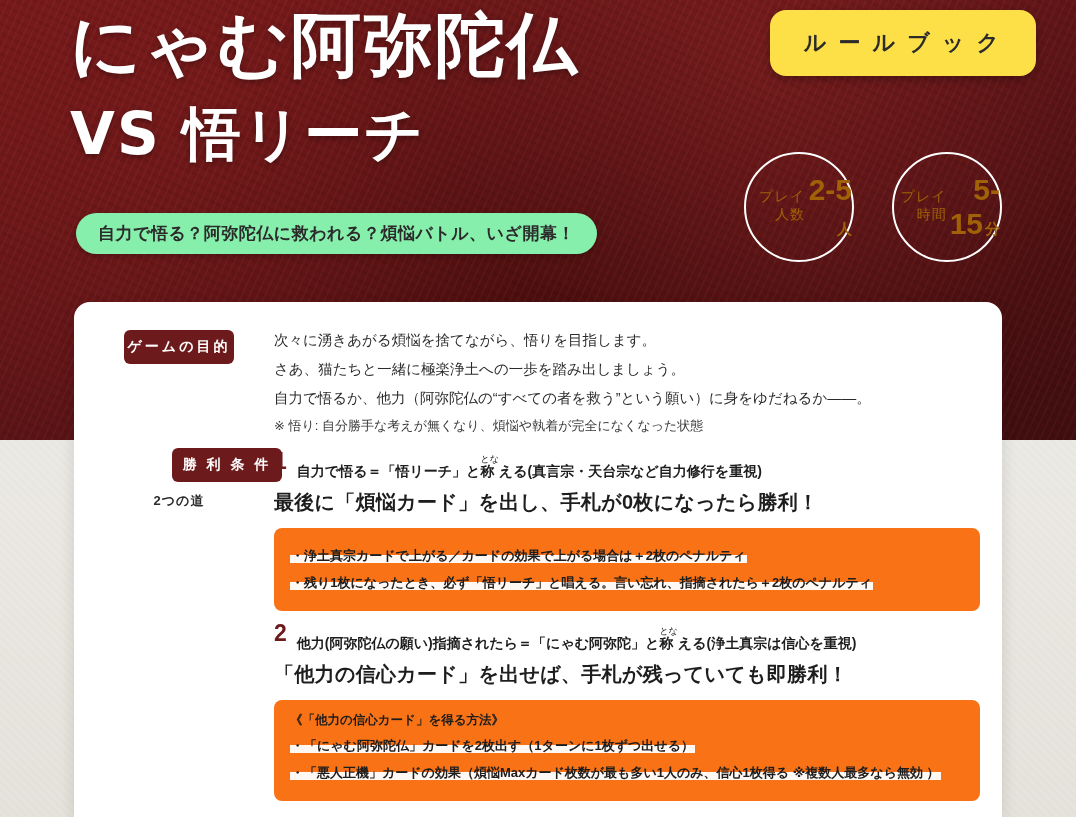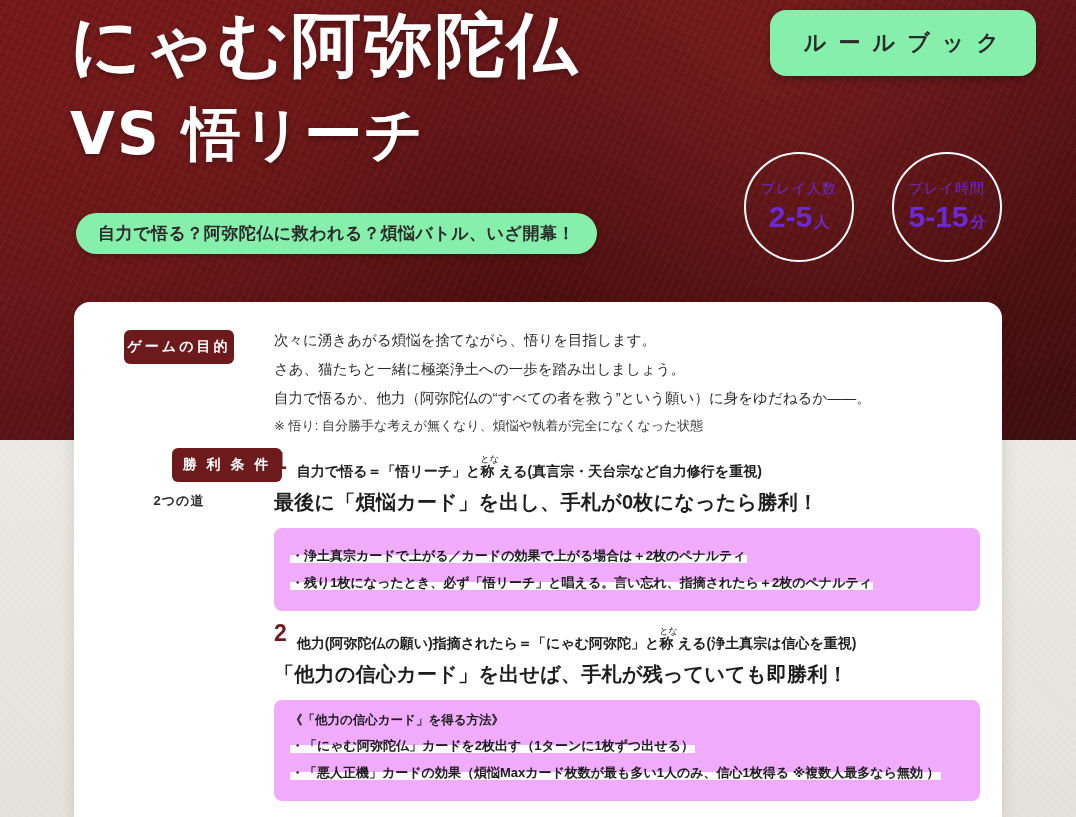--- a/index.html
+++ b/index.html
@@ -44,29 +44,29 @@
   .title-line2{font-size:58px;margin-top:24px;}
   .subtitle-pill{
     position:absolute;left:76px;top:213px;z-index:6;
     background:#86efac;color:#2b2b2b;border-radius:22px;
     padding:9px 22px;font-size:17px;font-weight:bold;letter-spacing:.5px;
     box-shadow:0 2px 6px rgba(0,0,0,.25);
   }
   
   .rulebook{
     position:absolute;right:40px;top:10px;z-index:6;
-    background:#86efac;border-radius:16px;
+    background:#fde047;border-radius:16px;
     padding:18px 34px;font-size:22px;font-weight:bold;color:#2b2b2b;
     letter-spacing:3px;box-shadow:0 3px 8px rgba(0,0,0,.3);
   }
   
   .circle{
     position:absolute;z-index:6;border:2px solid #fff;border-radius:50%;
-    width:106px;height:106px;color:#6d28d9;text-align:right;
-    display:flex;flex-direction:column;align-items:center;justify-content:center;
+    width:106px;height:106px;color:#a16207;text-align:right;
+    display:flex;align-items:center;justify-content:center;
   }
   .circle .c-label{font-size:14px;letter-spacing:1px;margin-bottom:2px;}
   .circle .c-value{font-size:30px;font-weight:bold;letter-spacing:0;}
   .circle .c-value .unit{font-size:15px;font-weight:bold;margin-left:2px;}
   #circle-players{left:744px;top:152px;}
   #circle-time{left:892px;top:152px;}
   
   .card{
     position:absolute;left:74px;top:302px;width:928px;height:515px;
     background:#fff;border-radius:16px 16px 0 0;
@@ -92,21 +92,21 @@
   
   .cond{position:absolute;left:200px;width:706px;color:#1d1d1d;}
   #cond1{top:148px;}
   #cond2{top:320px;}
   .cond-head{display:flex;align-items:flex-start;gap:10px;}
   .cond-num{font-size:23px;font-weight:bold;color:#6d1a1c;line-height:1;}
   .cond-head-text{font-size:14px;font-weight:bold;padding-top:5px;}
   .ruby{font-size:9px;display:block;text-align:left;line-height:1;margin-bottom:-1px;font-weight:normal;}
   .cond-main{font-size:20px;font-weight:bold;margin-top:8px;letter-spacing:.3px;}
   .note-box{
-    margin-top:12px;background:#f0abfc;border-radius:8px;padding:12px 16px;
+    margin-top:12px;background:#f97316;border-radius:8px;padding:12px 16px;
   }
   .note-title{font-size:12.5px;font-weight:bold;color:#1d1d1d;margin-bottom:6px;}
   .note-line{
     font-size:13px;font-weight:bold;color:#1d1d1d;margin:5px 0;line-height:1.7;
   }
   .note-line .hl{
     background:linear-gradient(to top, rgba(255,255,255,.95) 55%, rgba(255,255,255,0) 55%);
     padding:0 1px;
   }
 </style>

